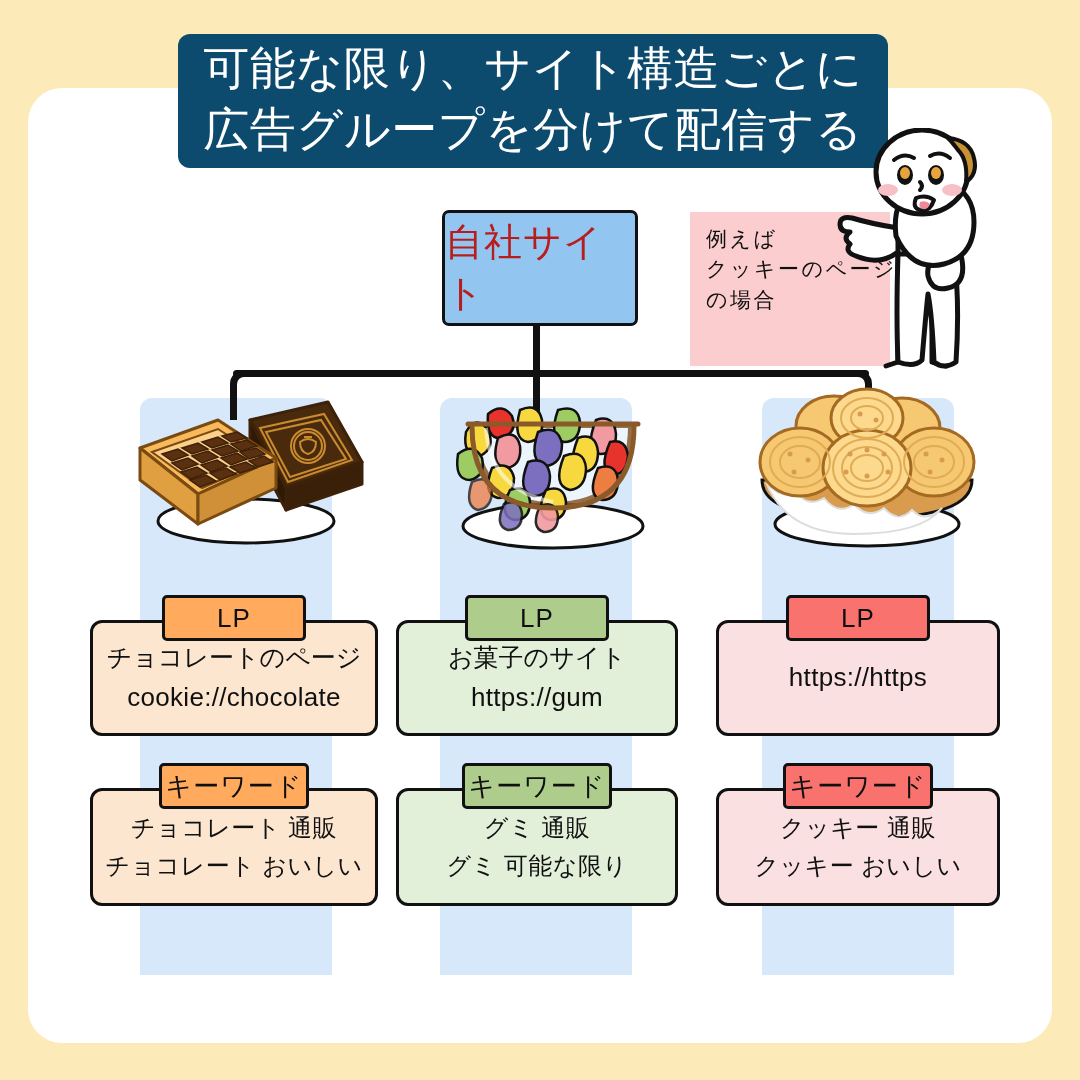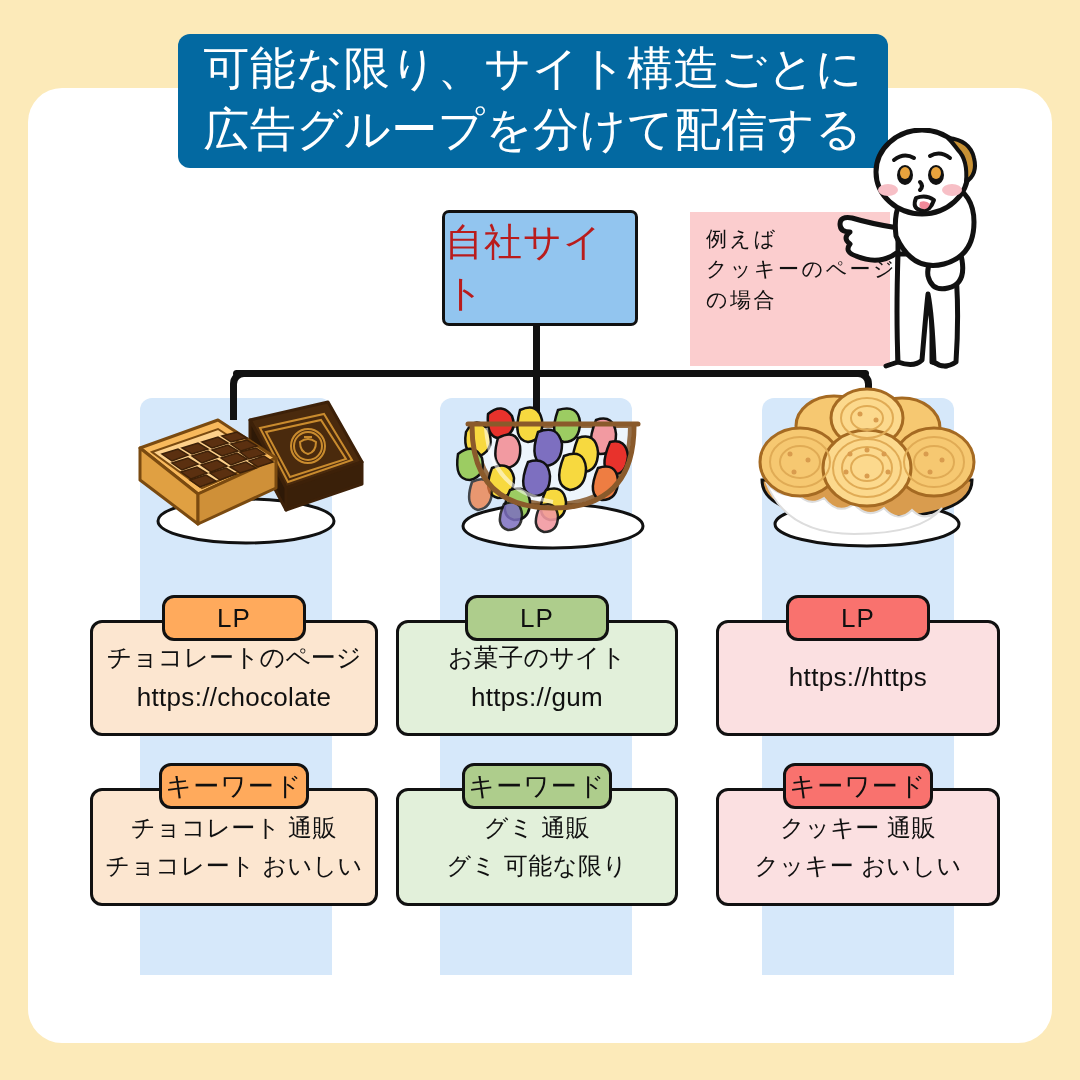--- a/index.html
+++ b/index.html
@@ -88,21 +88,21 @@
     position:absolute;border:3px solid #111111;border-radius:12px;
     box-sizing:border-box;
     display:flex;flex-direction:column;align-items:center;justify-content:center;
   }
   .info-line{
     font-size:25px;color:#101010;line-height:1.6;white-space:nowrap;
   }
   .info-line.url{font-size:26px;letter-spacing:.3px;}
   .info-line.kw{font-size:24px;letter-spacing:.5px;}
   .tab{
-    position:absolute;top:-28px;border:3px solid #111111;border-radius:12px;
+    position:absolute;top:-28px;border:3px solid #111111;border-radius:5px;
     box-sizing:border-box;height:46px;
     display:flex;align-items:center;justify-content:center;
   }
   .tab span{font-size:26px;color:#101010;letter-spacing:1px;white-space:nowrap;}
   .tab.lp{width:144px;left:50%;transform:translateX(-50%);}
   .tab.kw{width:150px;left:50%;transform:translateX(-50%);}
 
   
   .col1{left:90px;width:288px;}
   .col2{left:396px;width:282px;}
@@ -122,21 +122,21 @@
   <div class="strip s3" style="background: rgb(214, 232, 250);"></div>
 
   <div class="conn conn-v-top"></div>
   <div class="conn conn-h"></div>
   <div class="conn conn-v-mid"></div>
   <div class="conn-corner corner-l"></div>
   <div class="conn-corner corner-r"></div>
   <div class="conn conn-v-left"></div>
   <div class="conn conn-v-right"></div>
 
-  <div class="title-banner" style="background: #0369a1;">
+  <div class="title-banner" style="background: #0c4a6e;">
     <div class="title-line">可能な限り、サイト構造ごとに</div>
     <div class="title-line">広告グループを分けて配信する</div>
   </div>
 
   <div class="site-box" style="background: rgb(146, 197, 239);">
     <span>自社サイト</span>
   </div>
 
   <div class="callout" style="background: rgb(251, 205, 206);">
     <div class="callout-line">例えば</div>
@@ -278,21 +278,21 @@
       <circle cx="118" cy="30" r="2.5"></circle>
         <circle cx="134" cy="36" r="2.5"></circle>
     </g>
   </svg>
 
   <div class="info-box col1 row-lp" style="background: rgb(252, 230, 208);">
     <div class="tab lp" style="background: rgb(255, 170, 92);">
       <span>LP</span>
     </div>
     <div class="info-line">チョコレートのページ</div>
-    <div class="info-line url">https://chocolate</div>
+    <div class="info-line url">cookie://chocolate</div>
   </div>
 
   <div class="info-box col2 row-lp" style="background: rgb(226, 240, 218);">
     <div class="tab lp" style="background: rgb(174, 205, 140);">
       <span>LP</span>
     </div>
     <div class="info-line">お菓子のサイト</div>
     <div class="info-line url">https://gum</div>
   </div>
 

